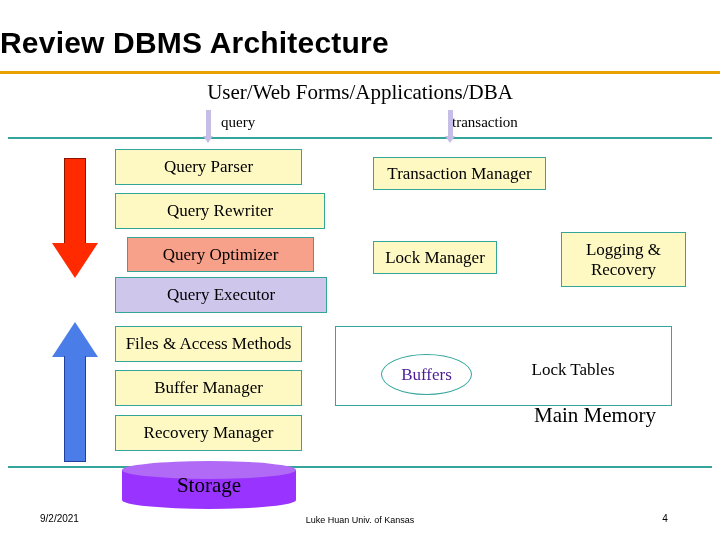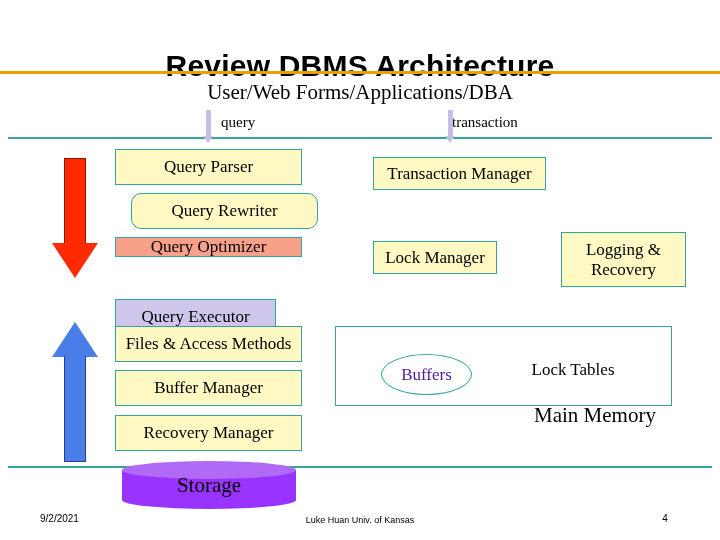--- a/index.html
+++ b/index.html
@@ -19,27 +19,25 @@
     left: 0; top: 0;
     width: 720px;
     height: 540px;
   }
   
   .title {
     position: absolute;
     left: 0;
     top: 26px;
     width: 720px;
-    text-align: center;
     font-family: "Liberation Sans", sans-serif;
     font-weight: bold;
     font-size: 30px;
     color: #000000;
     letter-spacing: 0.2px;
-    margin-top: 23px;
   }
   .title-rule {
     position: absolute;
     left: 0;
     top: 71px;
     width: 720px;
     height: 3px;
     background: #E8A200;
   }
   
@@ -108,23 +106,23 @@
     display: flex;
     align-items: center;
     justify-content: center;
     font-size: 17px;
     color: #000000;
     text-align: center;
     background: #fef9c3;
     line-height: 1.15;
   }
   .box-query-parser    { left: 115px; top: 149px; width: 187px; height: 36px; }
-  .box-query-rewriter  { left: 131px; top: 193px; width: 187px; height: 36px; border-radius: 10px; }
-  .box-query-optimizer { left: 115px; top: 237px; width: 187px; height: 20px; background: #F8A18A; }
-  .box-query-executor  { left: 115px; top: 299px; width: 161px; height: 36px; background: #CFC6EC; }
+  .box-query-rewriter  { left: 115px; top: 193px; width: 210px; height: 36px; }
+  .box-query-optimizer { left: 127px; top: 237px; width: 187px; height: 35px; background: #F8A18A; }
+  .box-query-executor  { left: 115px; top: 277px; width: 212px; height: 36px; background: #CFC6EC; }
   .box-files-access    { left: 115px; top: 326px; width: 187px; height: 36px; }
   .box-buffer-manager  { left: 115px; top: 370px; width: 187px; height: 36px; }
   .box-storage-manager { left: 115px; top: 415px; width: 187px; height: 36px; }
 
   .box-transaction-mgr { left: 373px; top: 157px; width: 173px; height: 33px; }
   .box-lock-manager    { left: 373px; top: 241px; width: 124px; height: 33px; }
   .box-logging         { left: 561px; top: 232px; width: 125px; height: 55px; }
 
   .box-main-memory {
     position: absolute;

